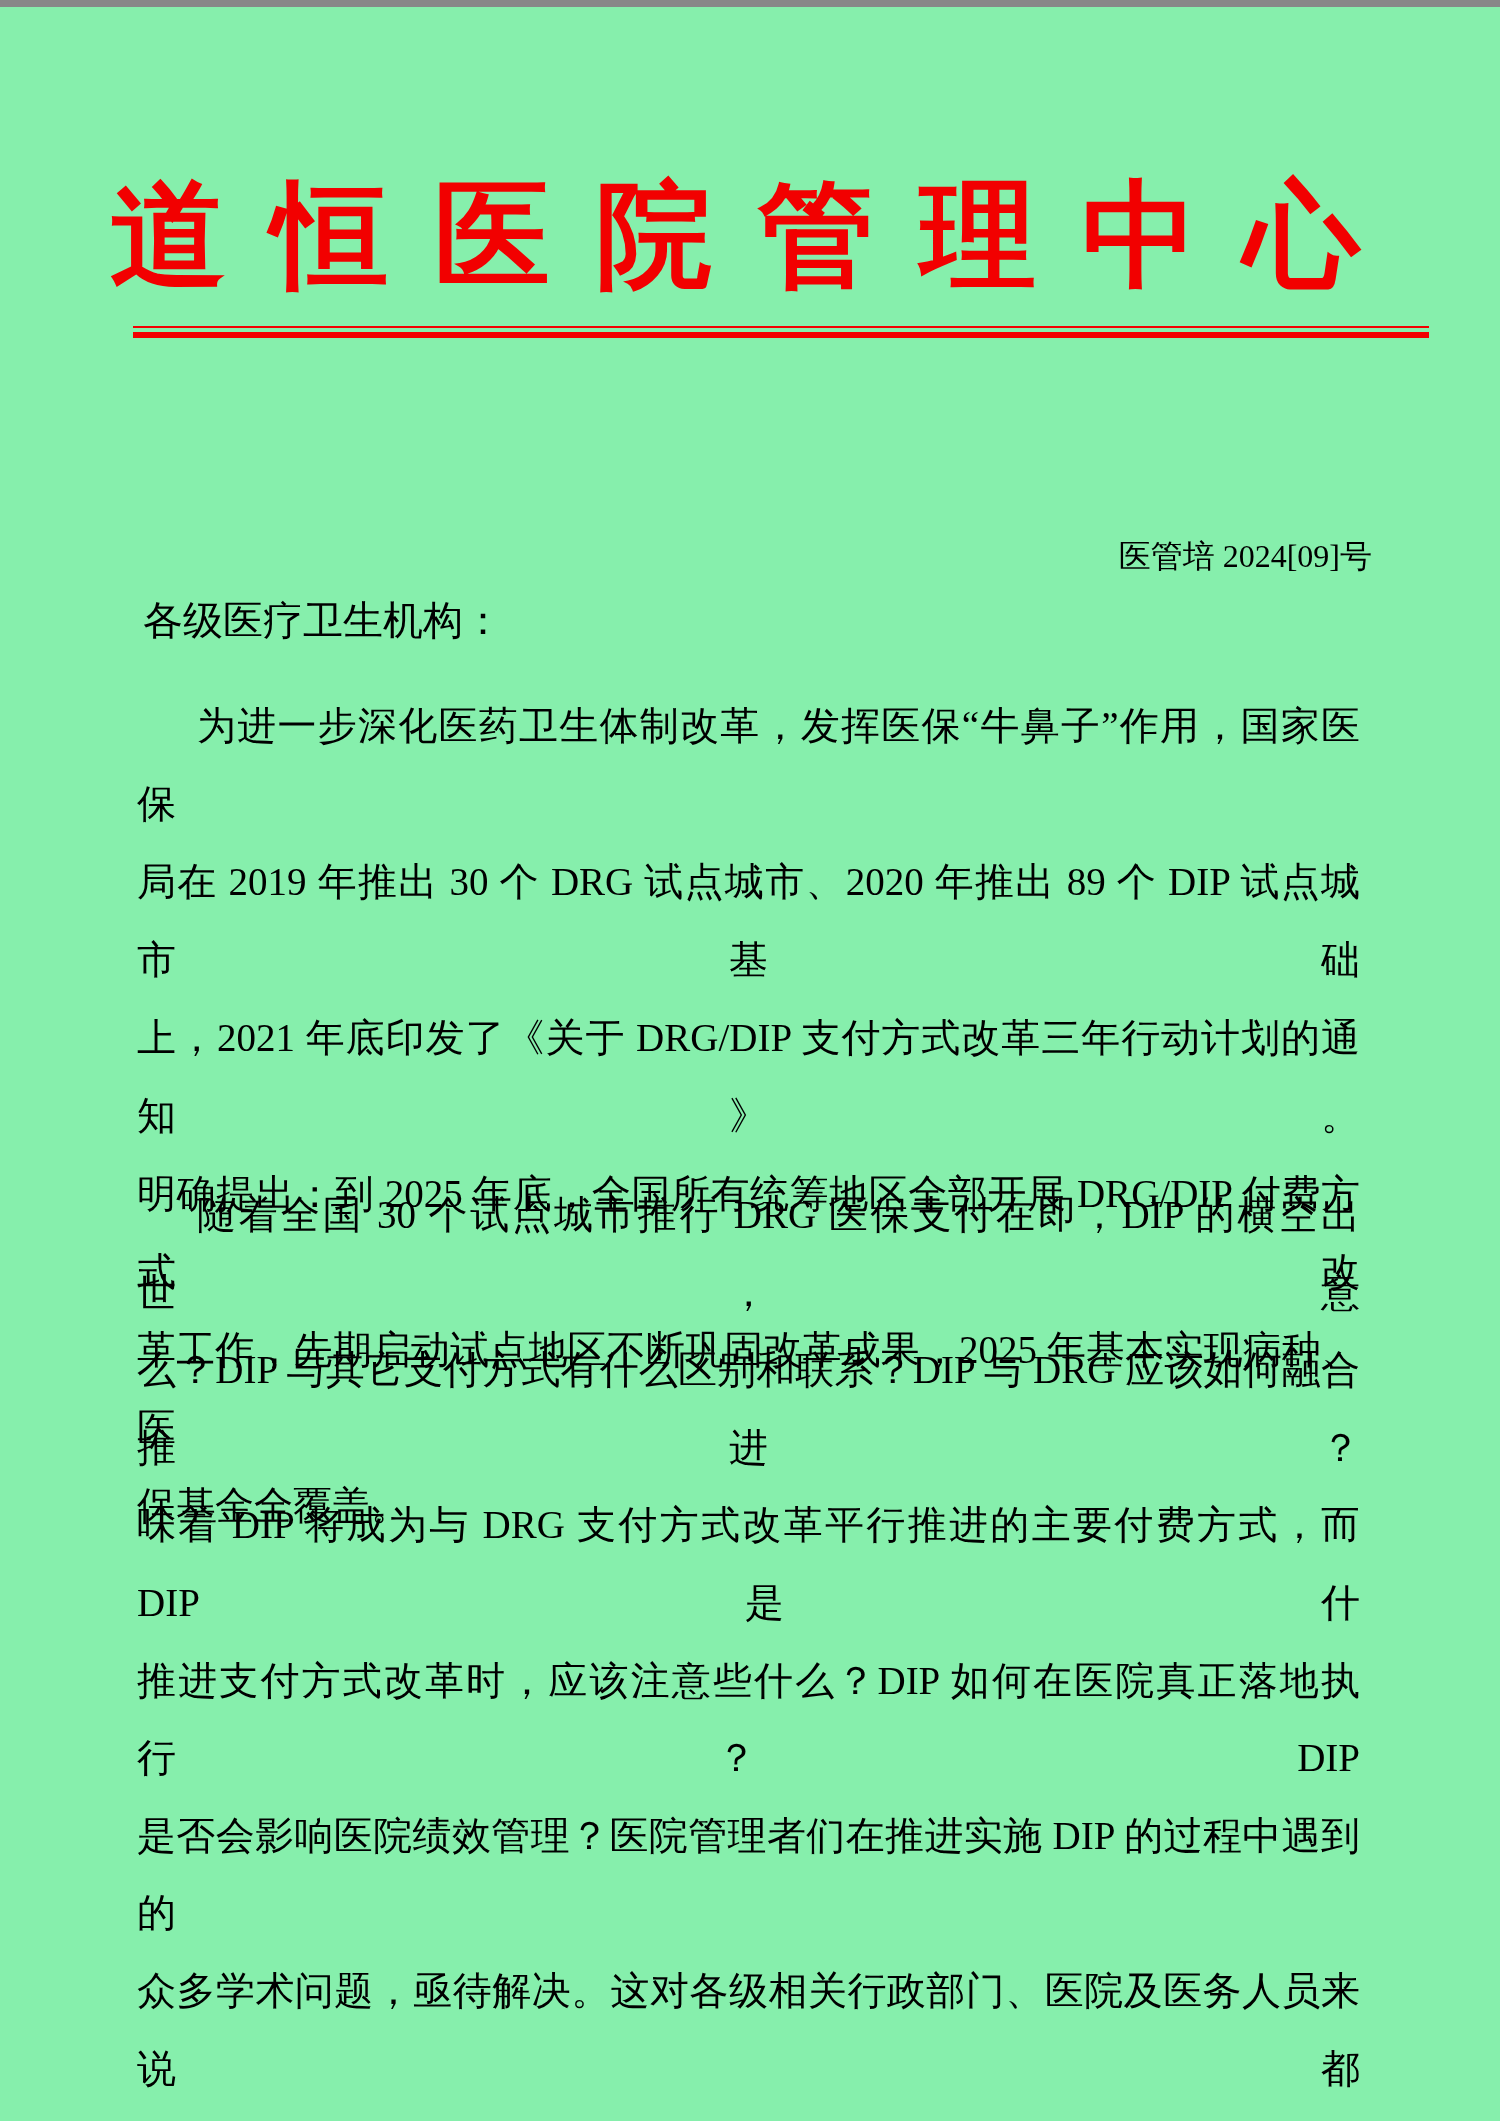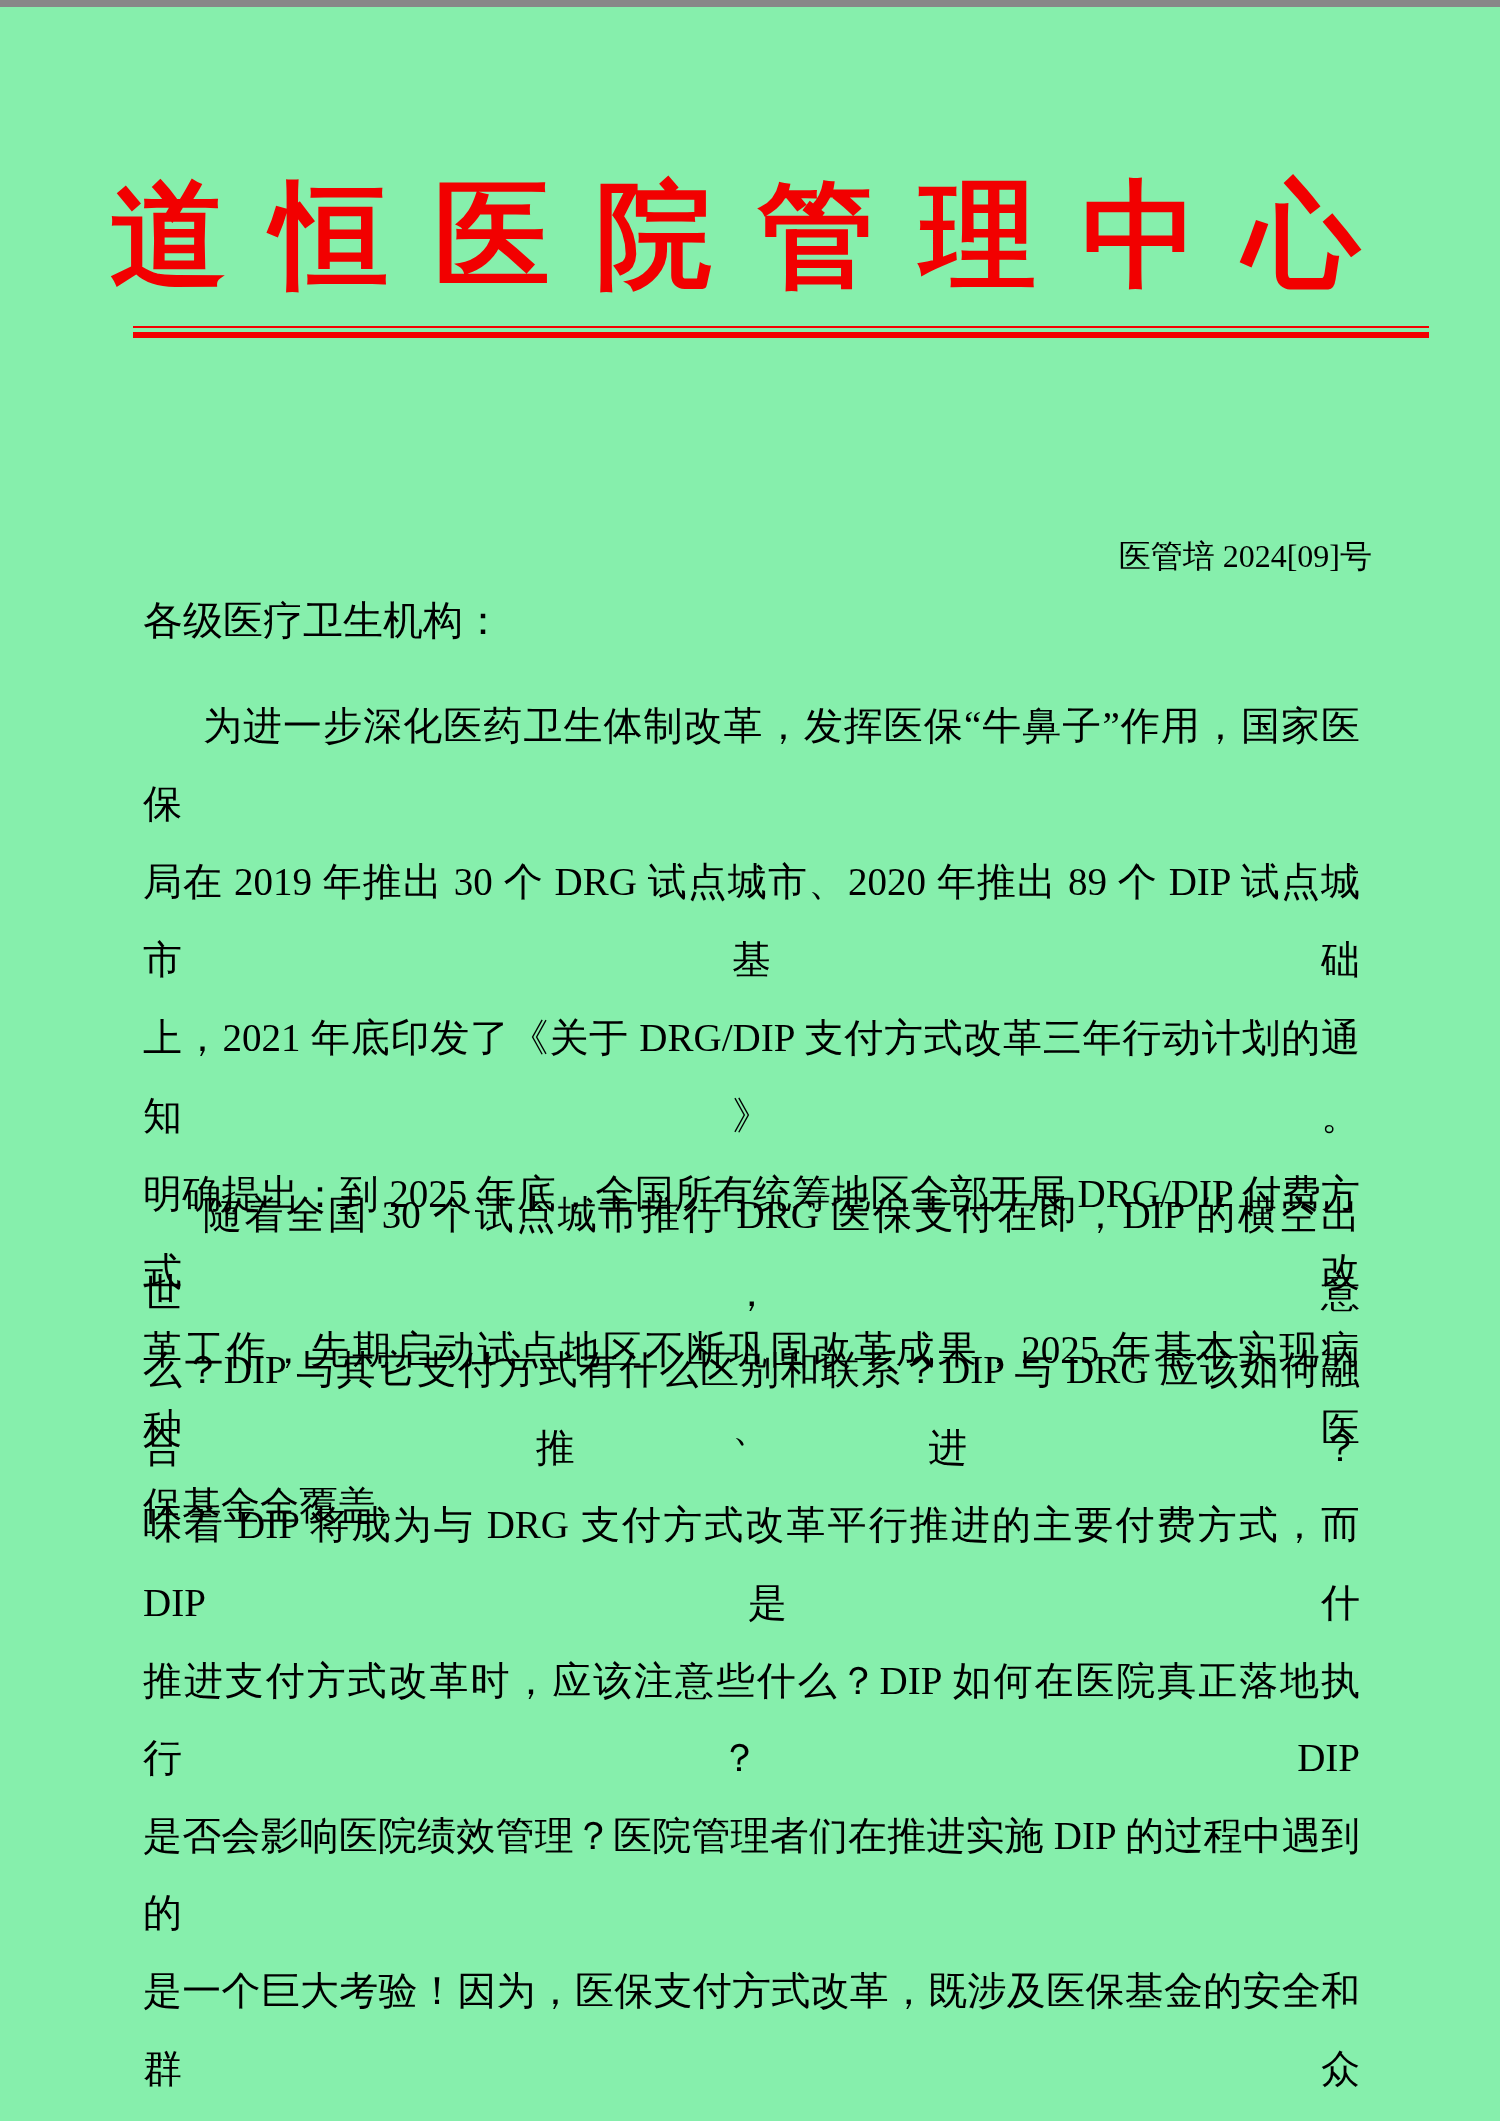--- a/index.html
+++ b/index.html
@@ -54,21 +54,21 @@
   
   .salutation{
     position:absolute;
     left:143px;top:592px;
     font-size:40px;
     line-height:44px;
   }
   
   .para{
     position:absolute;
-    left:143px;right:140px;
+    left:137px;right:140px;
     font-size:39px;
   }
   .para-1{top:680px;line-height:78px;}
   .para-2{top:1169px;line-height:77.6px;}
   .bline{
     text-align:justify;
     text-align-last:justify;
   }
   .bline-end{
     text-align:left;
@@ -98,17 +98,18 @@
     <div class="bline">革工作，先期启动试点地区不断巩固改革成果，2025 年基本实现病种、医</div>
     <div class="bline-end">保基金全覆盖。</div>
   </div>
 
   <div class="para para-2">
     <div class="bline indent">随着全国 30 个试点城市推行 DRG 医保支付在即，DIP 的横空出世，意</div>
     <div class="bline">么？DIP 与其它支付方式有什么区别和联系？DIP 与 DRG 应该如何融合推进？</div>
     <div class="bline">味着 DIP 将成为与 DRG 支付方式改革平行推进的主要付费方式，而 DIP 是什</div>
     <div class="bline">推进支付方式改革时，应该注意些什么？DIP 如何在医院真正落地执行？DIP</div>
     <div class="bline">是否会影响医院绩效管理？医院管理者们在推进实施 DIP 的过程中遇到的</div>
+    <div class="bline">众多学术问题，亟待解决。这对各级相关行政部门、医院及医务人员来说都</div>
     <div class="bline">是一个巨大考验！因为，医保支付方式改革，既涉及医保基金的安全和群众</div>
 
   </div>
 
 </div>
 
 </body></html>

